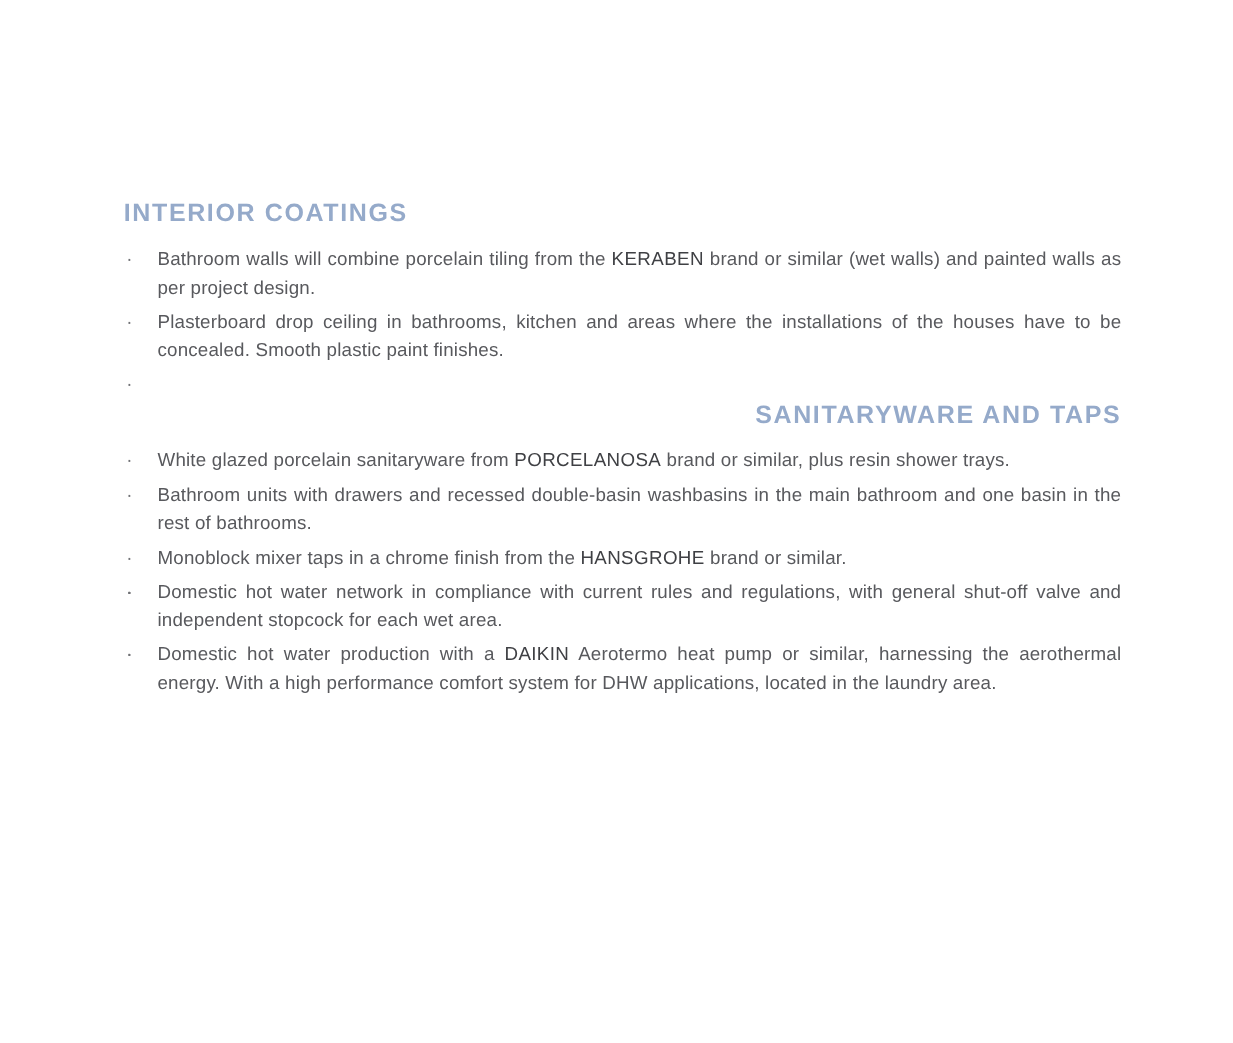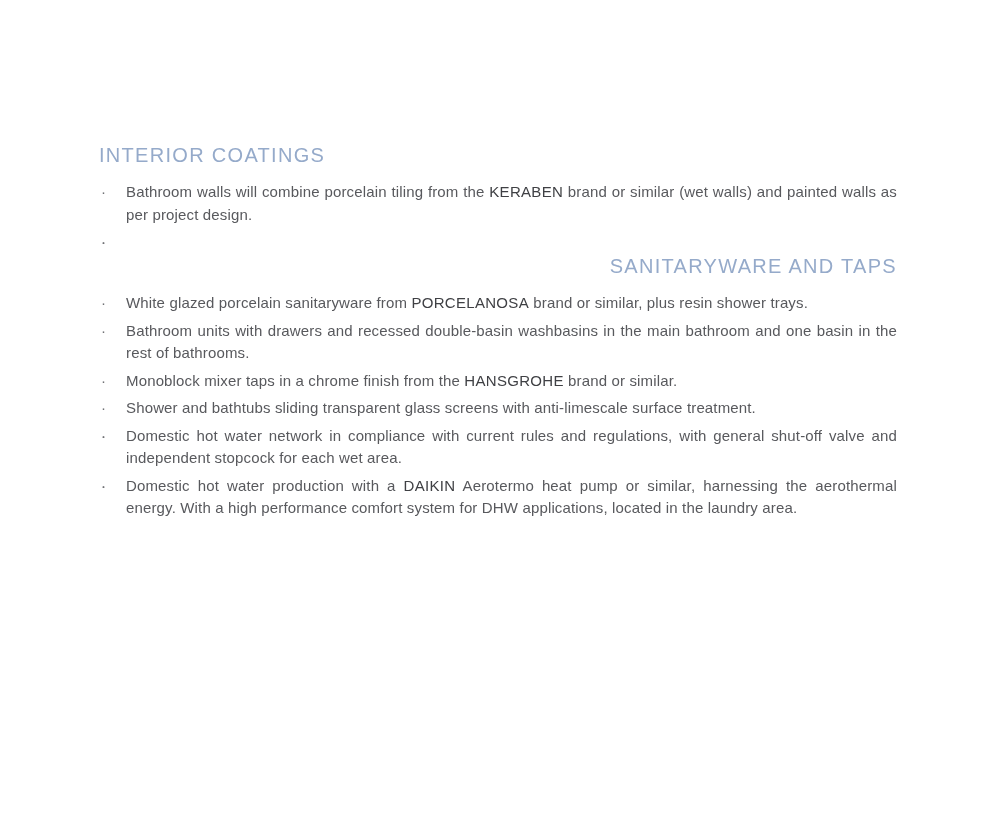--- a/index.html
+++ b/index.html
@@ -21,24 +21,24 @@
     height: 834px;
     background: #ffffff;
   }
   .content {
     position: absolute;
     left: 99px;
     top: 143px;
     width: 798px;
   }
   .section-heading {
-    margin: 0 0 14px 0;
+    margin: 16px 0 14px 0;
     font-size: 20px;
     line-height: 24px;
-    font-weight: 400;
+    font-weight: 700;
     letter-spacing: 1.3px;
     color: #95aaca;
   }
   .section + .section .section-heading {
     margin-top: 28px;
     text-align: right;
   }
   ul.bullet-list {
     list-style: none;
     margin: 0;
@@ -70,32 +70,32 @@
 </head>
 <body>
 
 <div class="page">
   <div class="content">
 
     <section class="section">
       <h2 class="section-heading">INTERIOR COATINGS</h2>
       <ul class="bullet-list">
         <li><span class="bullet">·</span><span>Bathroom walls will combine porcelain tiling from the </span><strong>KERABEN</strong><span> brand or similar (wet walls) and painted walls as per project design.</span></li>
-        <li><span class="bullet">·</span></li>
+        <li><span class="bullet">·</span><span>Plasterboard drop ceiling in bathrooms, kitchen and areas where the installations of the houses have to be concealed. Smooth plastic paint finishes.</span></li>
         <li><span class="bullet">·</span></li>
       </ul>
     </section>
 
     <section class="section">
       <h2 class="section-heading">SANITARYWARE AND TAPS</h2>
       <ul class="bullet-list">
         <li><span class="bullet">·</span><span>White glazed porcelain sanitaryware from </span><strong>PORCELANOSA</strong><span> brand or similar, plus resin shower trays.</span></li>
         <li><span class="bullet">·</span><span>Bathroom units with drawers and recessed double-basin washbasins in the main bathroom and one basin in the rest of bathrooms.</span></li>
         <li><span class="bullet">·</span><span>Monoblock mixer taps in a chrome finish from the </span><strong>HANSGROHE</strong><span> brand or similar.</span></li>
-        <li><span class="bullet">·</span><span>Shower and bathtubs sliding transparent glass screens with anti-limescale surface treatment.</span></li>
+        <li><span class="bullet">·</span></li>
         <li><span class="bullet">·</span></li>
         <li><span class="bullet">·</span><span>Domestic hot water network in compliance with current rules and regulations, with general shut-off valve and independent stopcock for each wet area.</span></li>
         <li><span class="bullet">·</span></li>
         <li><span class="bullet">·</span><span>Domestic hot water production with a </span><strong>DAIKIN</strong><span> Aerotermo heat pump or similar, harnessing the aerothermal energy. With a high performance comfort system for DHW applications, located in the laundry area.</span></li>
       </ul>
     </section>
 
   </div>
 </div>
 

